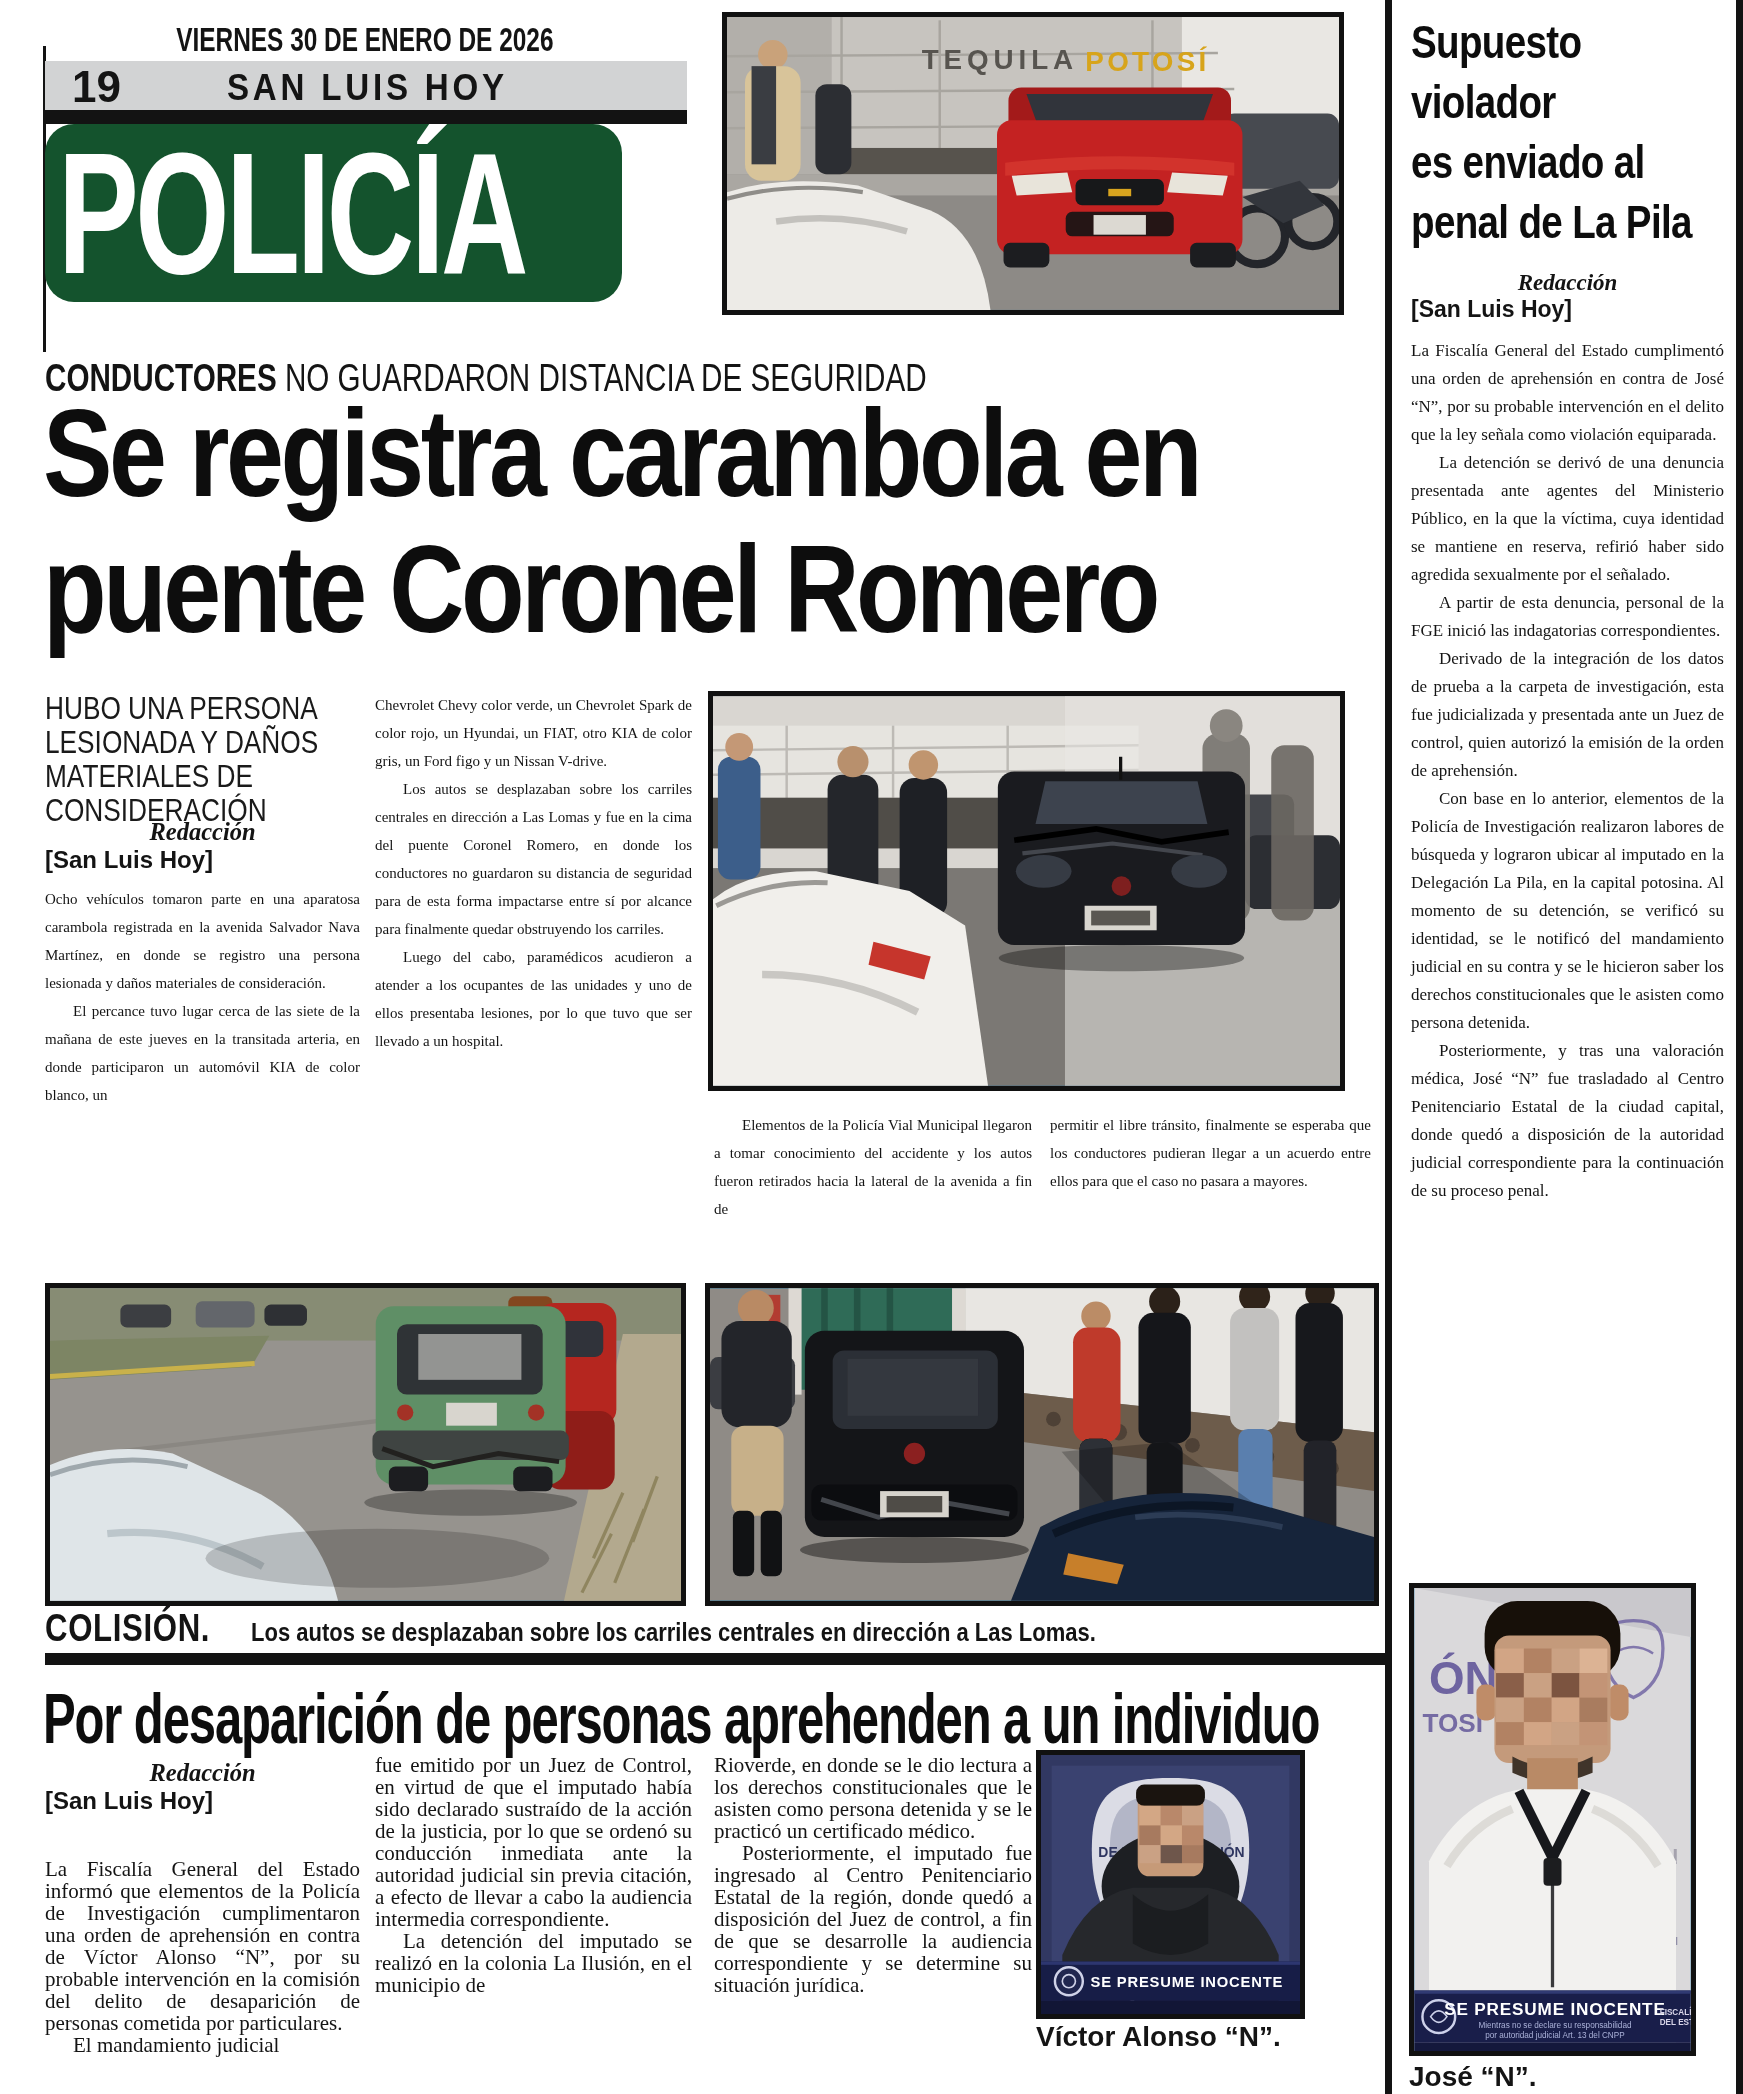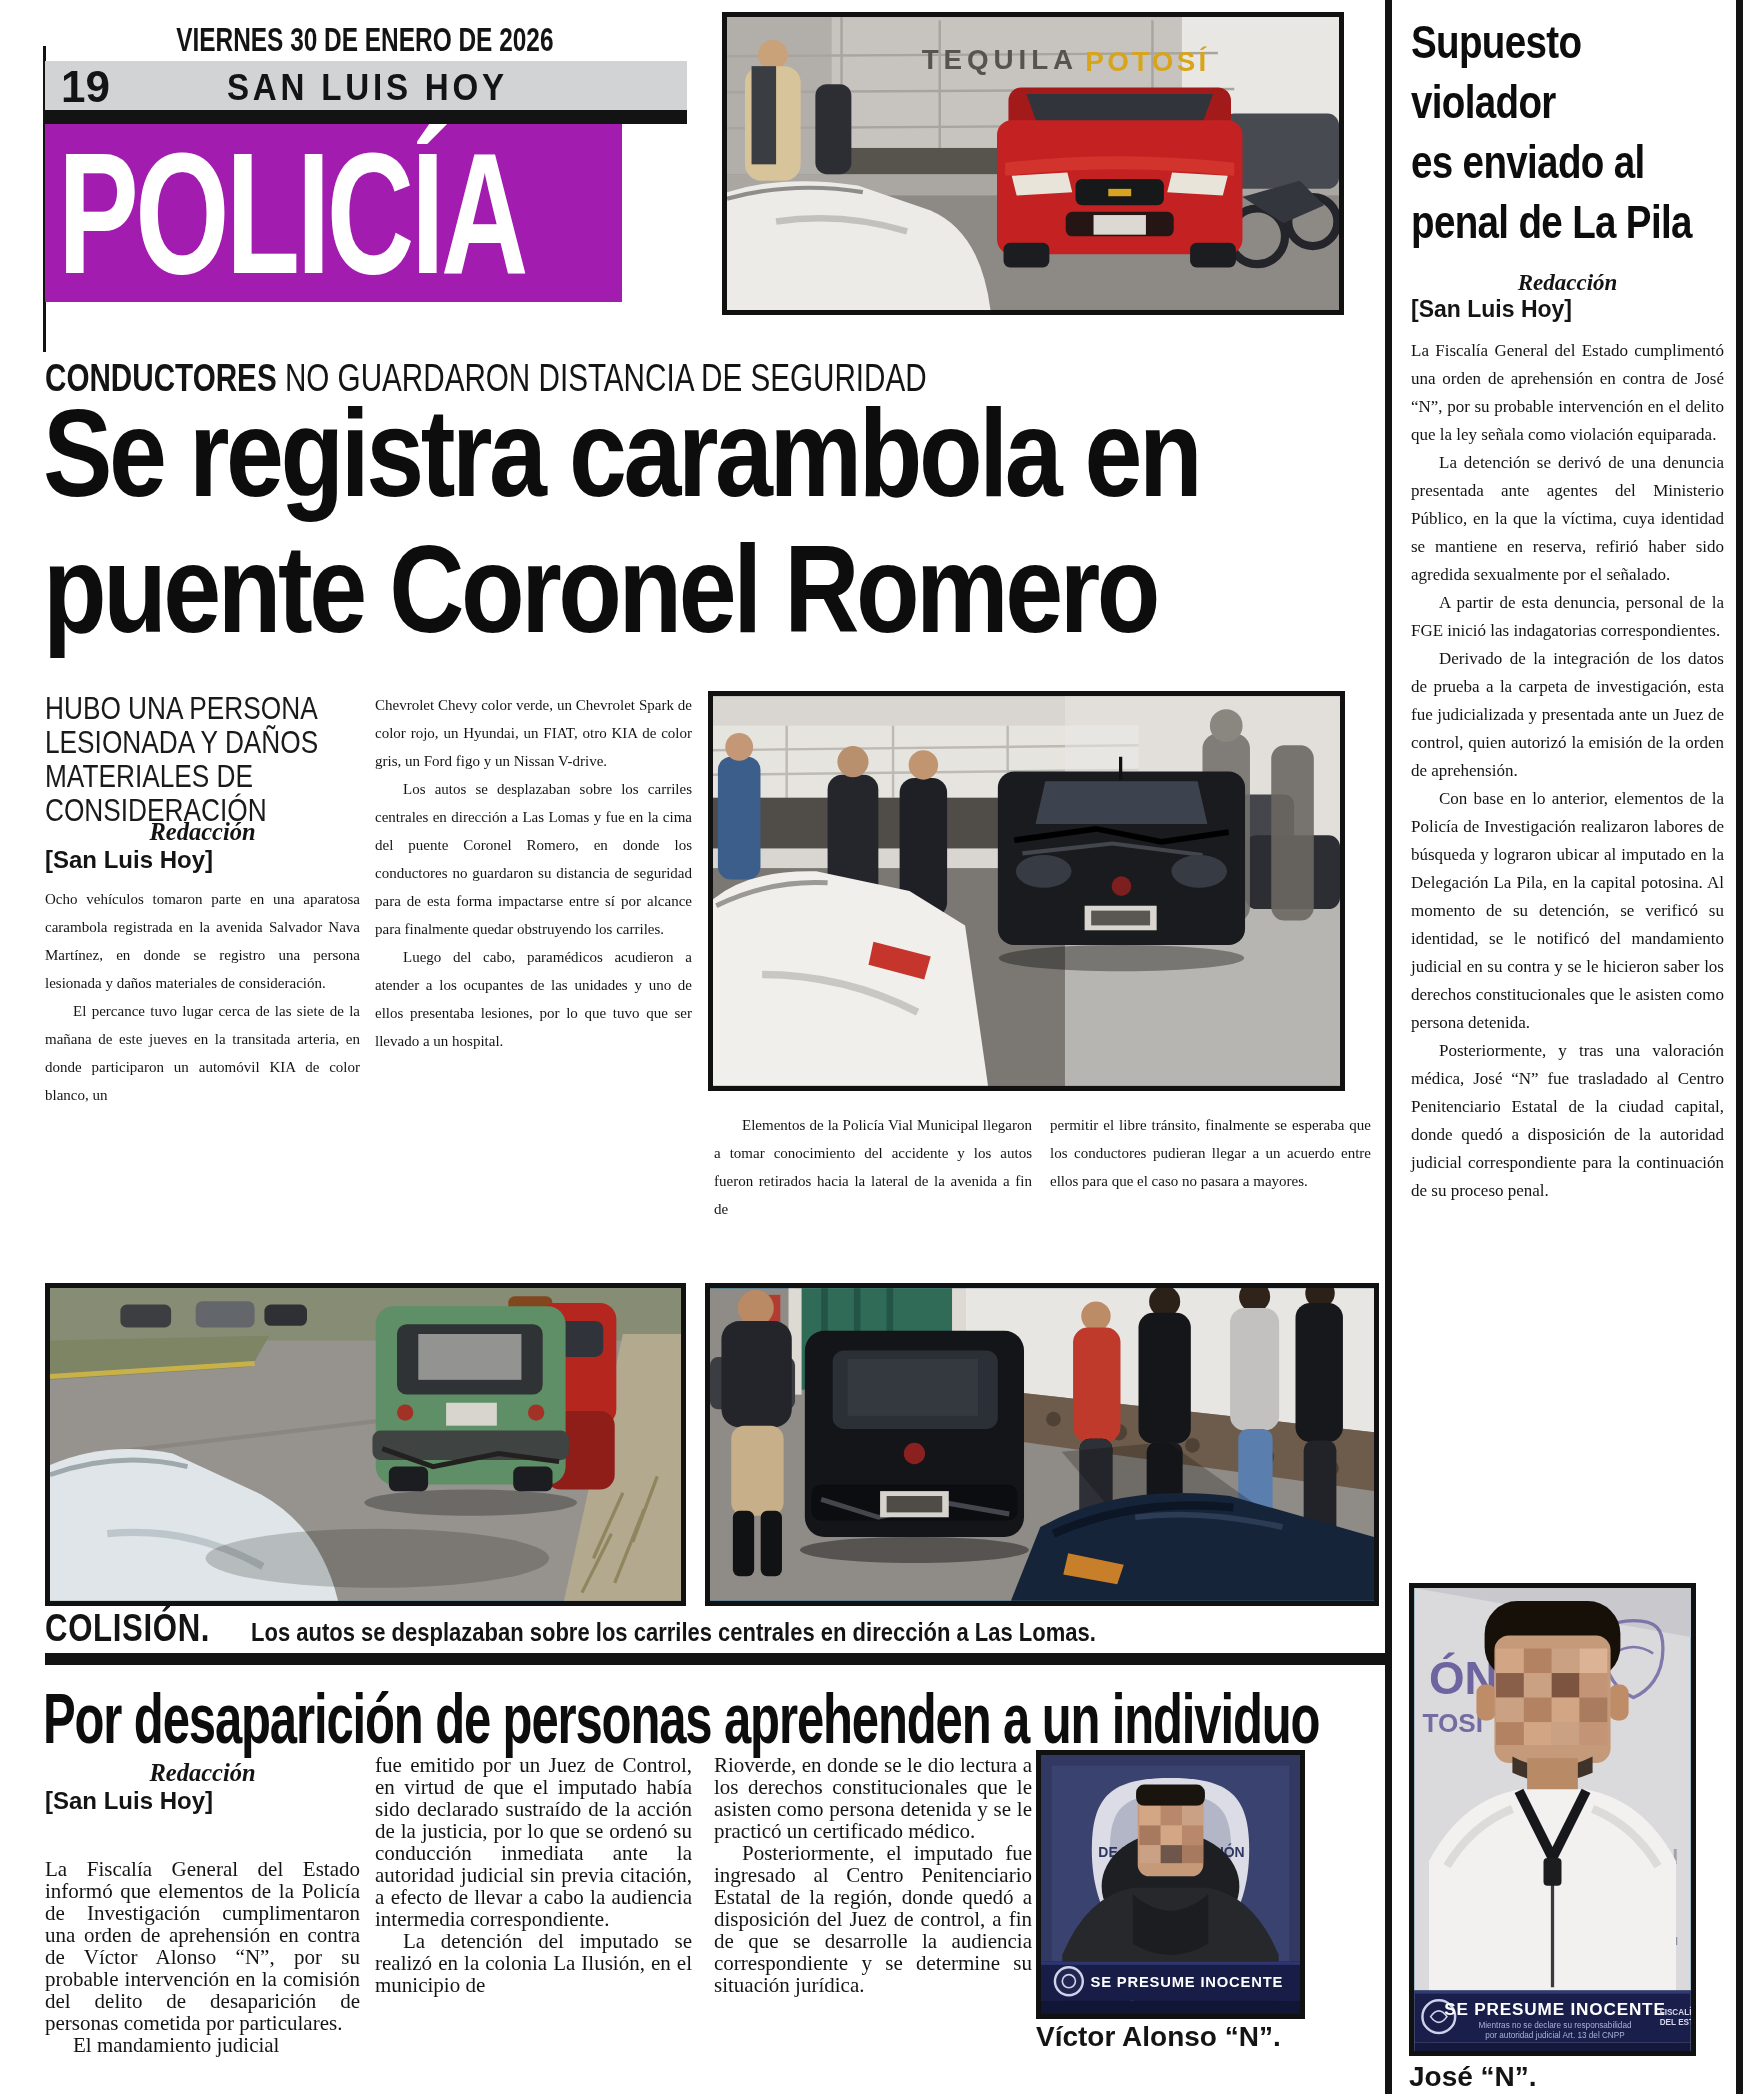--- a/index.html
+++ b/index.html
@@ -7,21 +7,21 @@
         font-family:"Liberation Serif",serif;color:#141414;}
   .abs{position:absolute;}
   .rule{background:#131313;}
   
   .date{font-family:"Liberation Sans",sans-serif;font-weight:700;font-size:33px;white-space:nowrap;
         transform:scaleX(.74);transform-origin:center;letter-spacing:0px;}
   .graybar{background:#d2d3d4;}
   .pagenum{font-family:"Liberation Sans",sans-serif;font-weight:800;font-size:44px;}
   .masthead{font-family:"Liberation Sans",sans-serif;font-weight:700;font-size:36px;letter-spacing:4.1px;
         transform:scaleX(.92);transform-origin:0 50%;}
-  .policia-box{background:#a21caf;overflow:hidden;}
+  .policia-box{background:#14532d;overflow:hidden;border-radius:29px;}
   .policia{font-family:"Liberation Sans",sans-serif;font-weight:800;font-size:173px;color:#ffffff;
         letter-spacing:-4.9px;white-space:nowrap;transform:scaleX(.70);transform-origin:0 50%;line-height:178px;}
   
   .kicker{font-family:"Liberation Sans",sans-serif;font-size:38px;white-space:nowrap;
         transform:scaleX(.78);transform-origin:0 50%;}
   .kicker b{font-weight:800;}
   .headline{font-family:"Liberation Sans",sans-serif;font-weight:800;font-size:124px;line-height:134px;
         letter-spacing:-4.1px;white-space:nowrap;transform:scaleX(.84);transform-origin:0 0;color:#0d0d0d;}
   .subhead{font-family:"Liberation Sans",sans-serif;font-weight:400;font-size:32px;line-height:34px;
         letter-spacing:0;transform:scaleX(.82);transform-origin:0 0;color:#1a1a1a;white-space:nowrap;}
@@ -48,21 +48,21 @@
 
 <div class="page">
 
   <div class="abs rule" style="left:1385px;top:0;width:7.4px;height:2095px;"></div>
   <div class="abs rule" style="left:1736px;top:0;width:7.4px;height:2095px;"></div>
   <div class="abs rule" style="left:43px;top:46px;width:2.5px;height:306px;"></div>
 
   <div class="abs date" style="left:123px;top:21px;width:409px;text-align:center;">VIERNES 30 DE ENERO DE 2026</div>
 
   <div class="abs graybar" style="left:45px;top:61px;width:642px;height:49px;">
-    <span class="abs pagenum" style="left:16px;top:0.8px;">19</span>
+    <span class="abs pagenum" style="left:27px;top:0.8px;">19</span>
     <span class="abs masthead" style="left:182px;top:5.7px;">SAN LUIS HOY</span>
   </div>
   <div class="abs rule" style="left:45px;top:110px;width:642px;height:14px;"></div>
 
   <div class="abs policia-box" style="left:45px;top:124px;width:577px;height:178px;">
     <span class="abs policia" style="left:13px;top:0px;">POLICÍA</span>
   </div>
 
   <div class="abs photo" style="left:722px;top:11.5px;width:612px;height:293px;">
     <svg viewBox="0 0 748 358" width="612" height="293">

